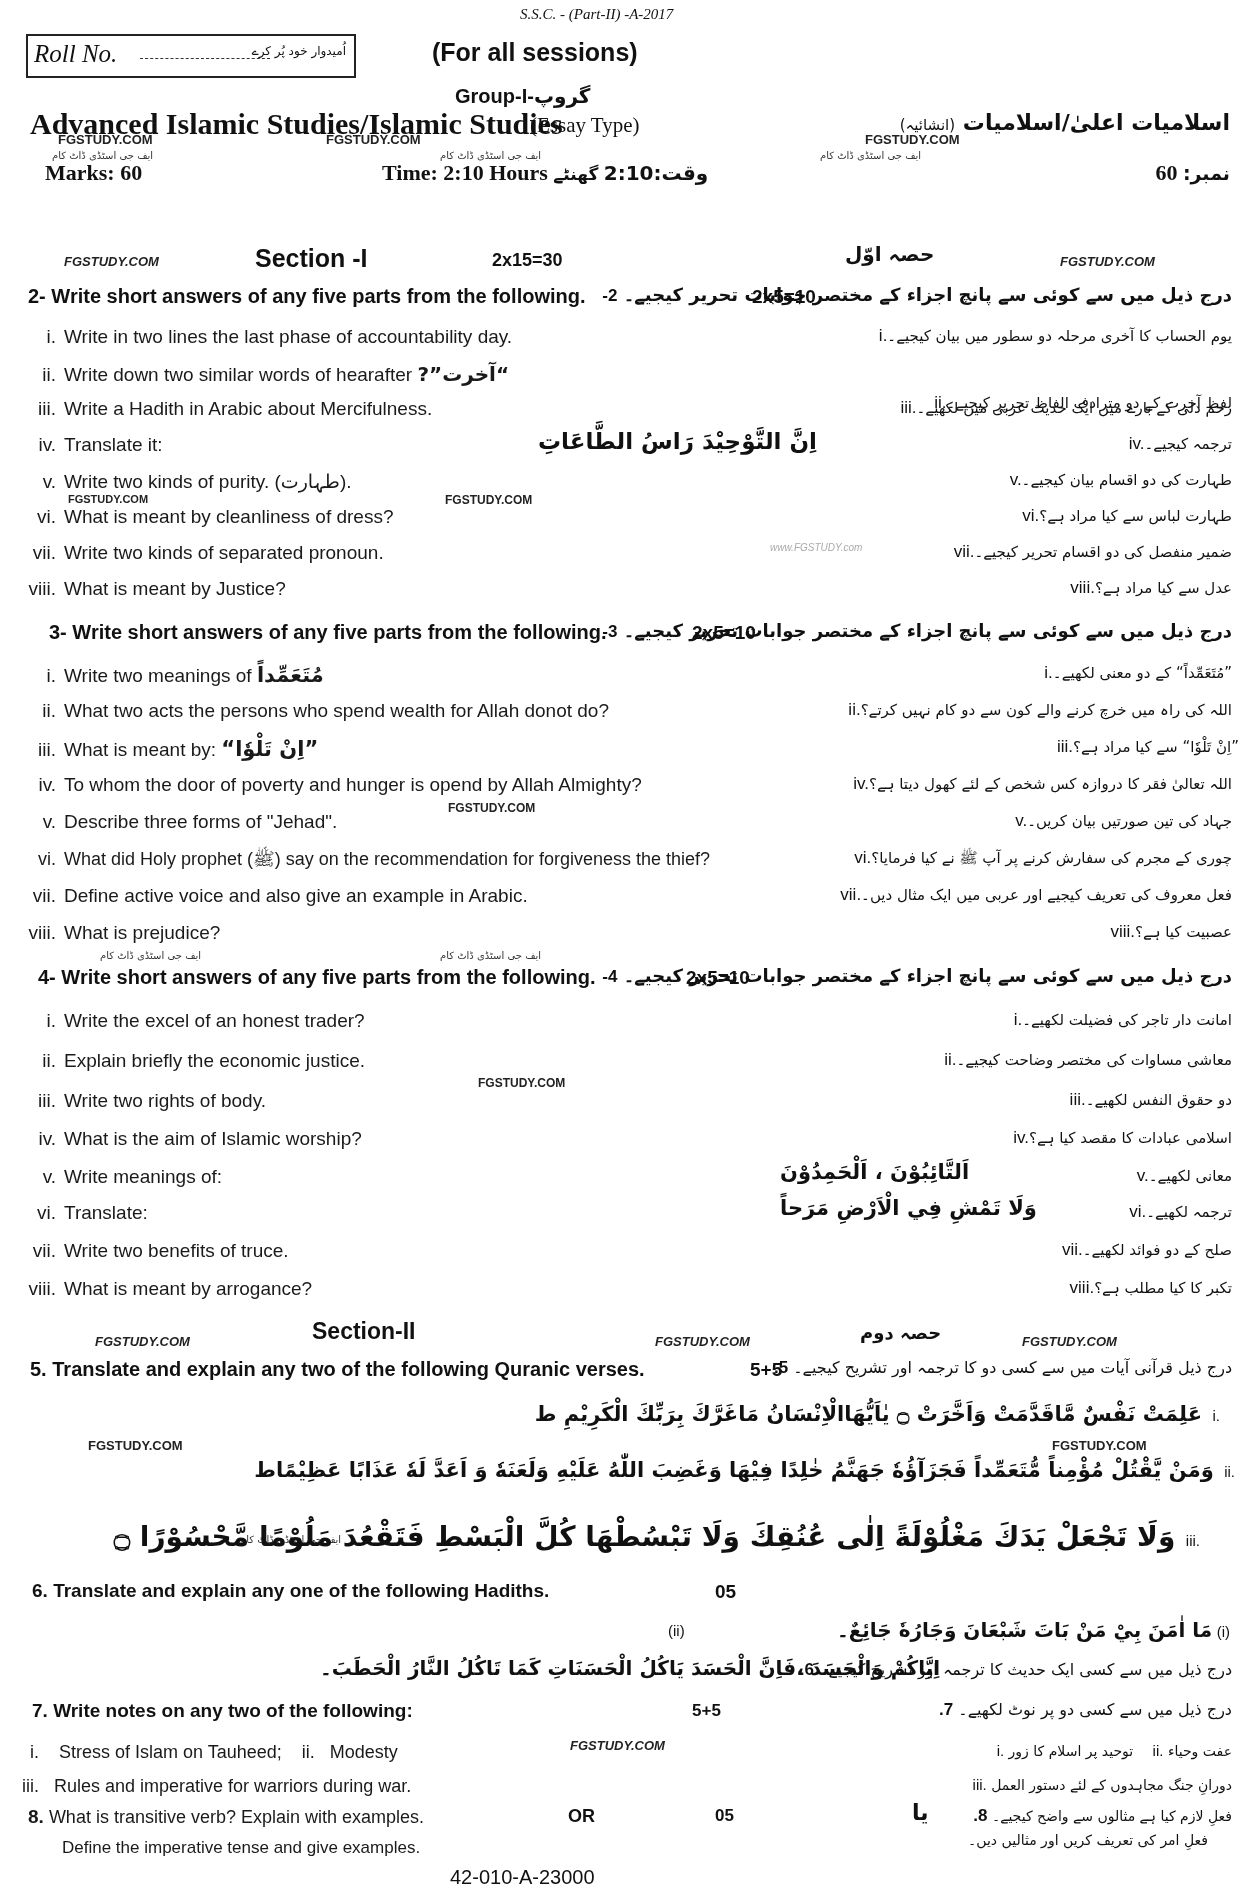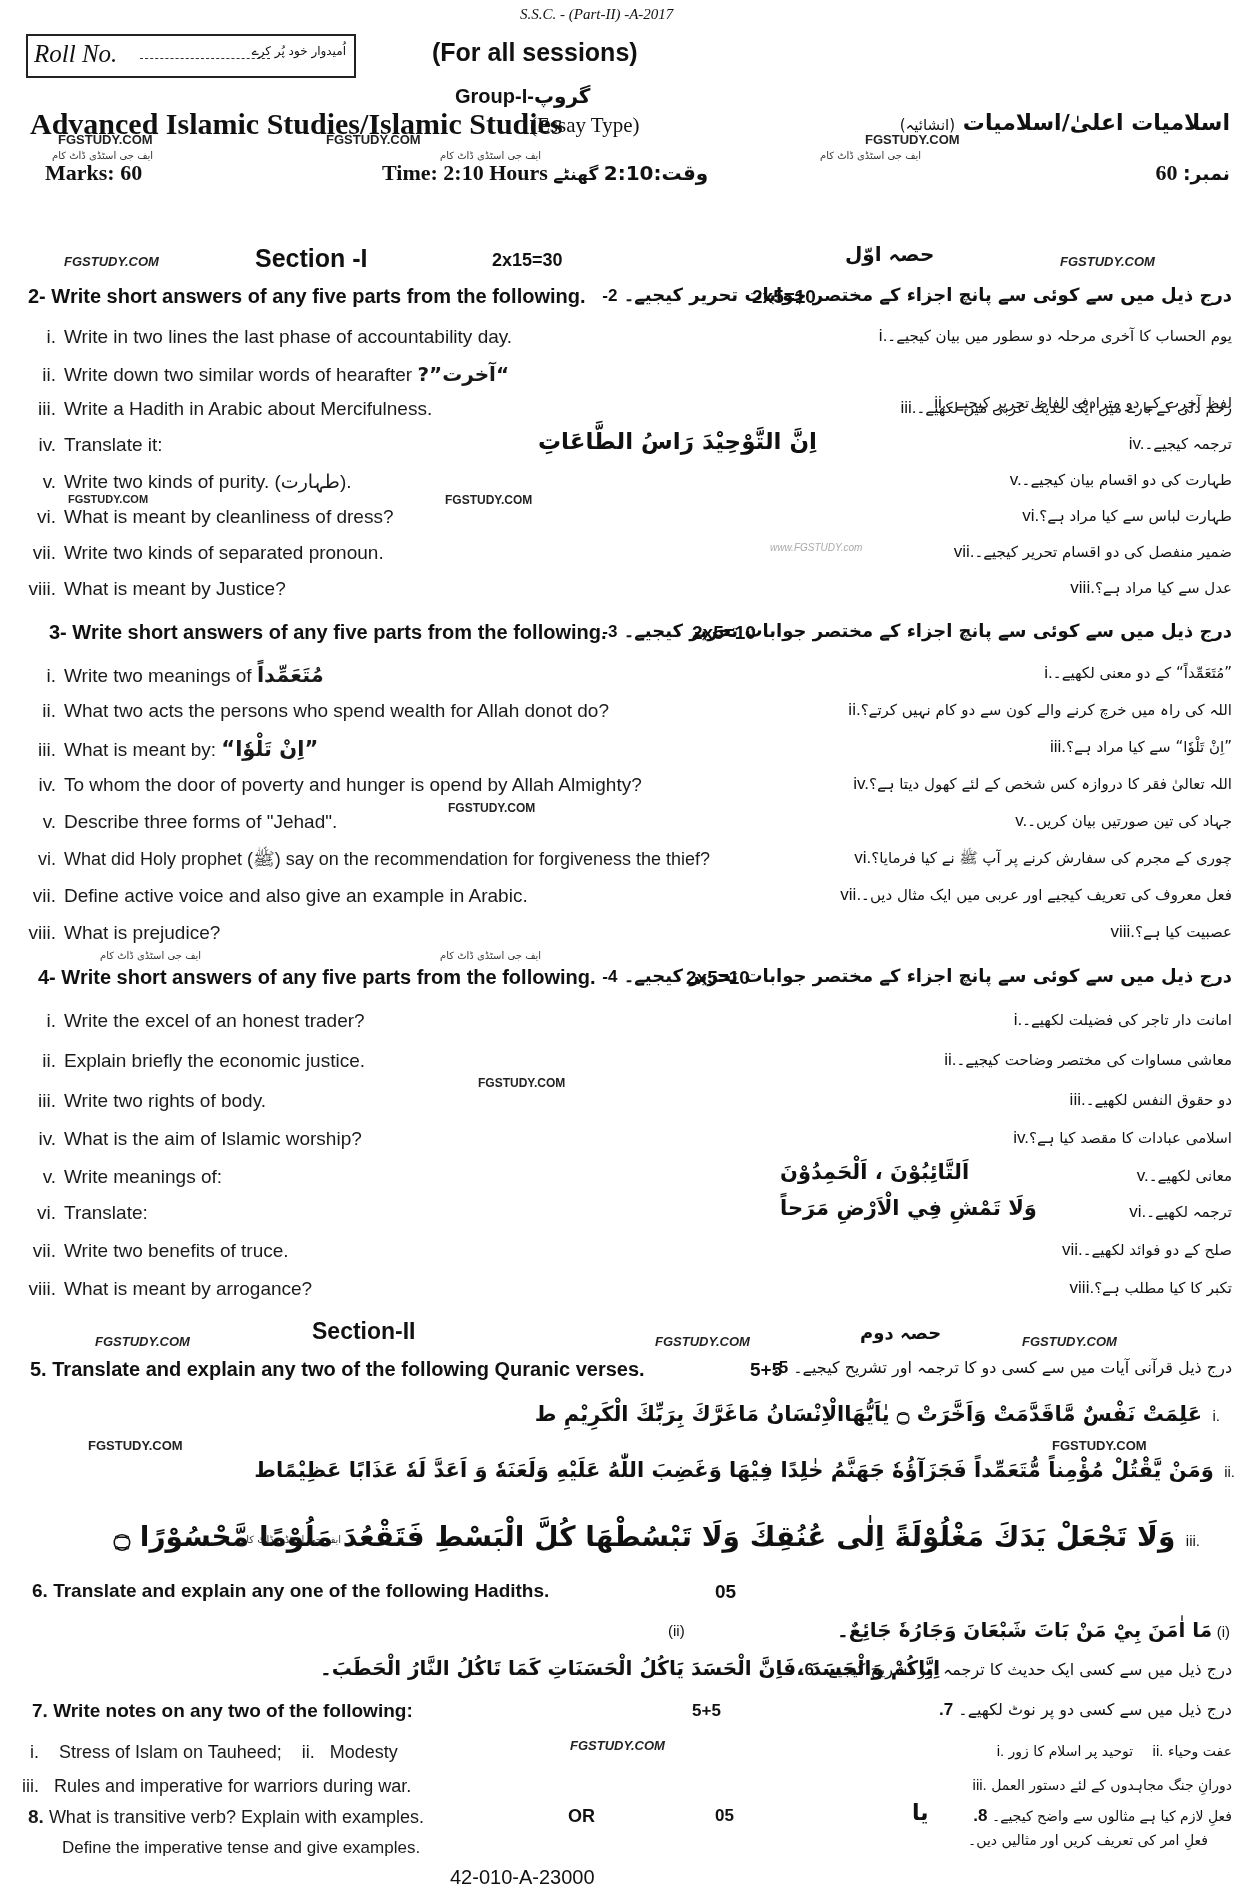--- a/index.html
+++ b/index.html
@@ -121,21 +121,21 @@
     <span class="ur-num" style="font-weight:bold;">-3</span>
   </div>
 
   <div class="abs item" style="left:18px;top:663px;"><span class="num">i.</span><span>Write two meanings of</span> <span class="ar" style="font-size:21px;">مُتَعَمِّداً</span></div>
   <div class="abs ur ur-item" style="right:18px;top:663px;"><span>”مُتَعَمِّداً“ کے دو معنی لکھیے۔</span><span class="ur-num">i.</span></div>
 
   <div class="abs item" style="left:18px;top:700px;"><span class="num">ii.</span><span>What two acts the persons who spend wealth for Allah donot do?</span></div>
   <div class="abs ur ur-item" style="right:18px;top:700px;"><span>اللہ کی راہ میں خرچ کرنے والے کون سے دو کام نہیں کرتے؟</span><span class="ur-num">ii.</span></div>
 
   <div class="abs item" style="left:18px;top:737px;"><span class="num">iii.</span><span>What is meant by:</span> <span class="ar" style="font-size:21px;">”اِنْ تَلْوٗا“</span></div>
-  <div class="abs ur ur-item" style="right:18px;top:737px;"><span>”اِنْ تَلْوٗا“ سے کیا مراد ہے؟</span><span class="ur-num">iii.</span></div>
+  <div class="abs ur ur-item" style="right:11px;top:737px;"><span>”اِنْ تَلْوٗا“ سے کیا مراد ہے؟</span><span class="ur-num">iii.</span></div>
 
   <div class="abs item" style="left:18px;top:774px;"><span class="num">iv.</span><span>To whom the door of poverty and hunger is opend by Allah Almighty?</span></div>
   <div class="abs ur ur-item" style="right:18px;top:774px;"><span>اللہ تعالیٰ فقر کا دروازہ کس شخص کے لئے کھول دیتا ہے؟</span><span class="ur-num">iv.</span></div>
 
   <div class="abs wm" style="left:448px;top:801px;font-size:12px;">FGSTUDY.COM</div>
 
   <div class="abs item" style="left:18px;top:811px;"><span class="num">v.</span><span>Describe three forms of "Jehad".</span></div>
   <div class="abs ur ur-item" style="right:18px;top:811px;"><span>جہاد کی تین صورتیں بیان کریں۔</span><span class="ur-num">v.</span></div>
 
   <div class="abs item" style="left:18px;top:848px;font-size:18px;"><span class="num">vi.</span><span>What did Holy prophet (ﷺ) say on the recommendation for forgiveness the thief?</span></div>

